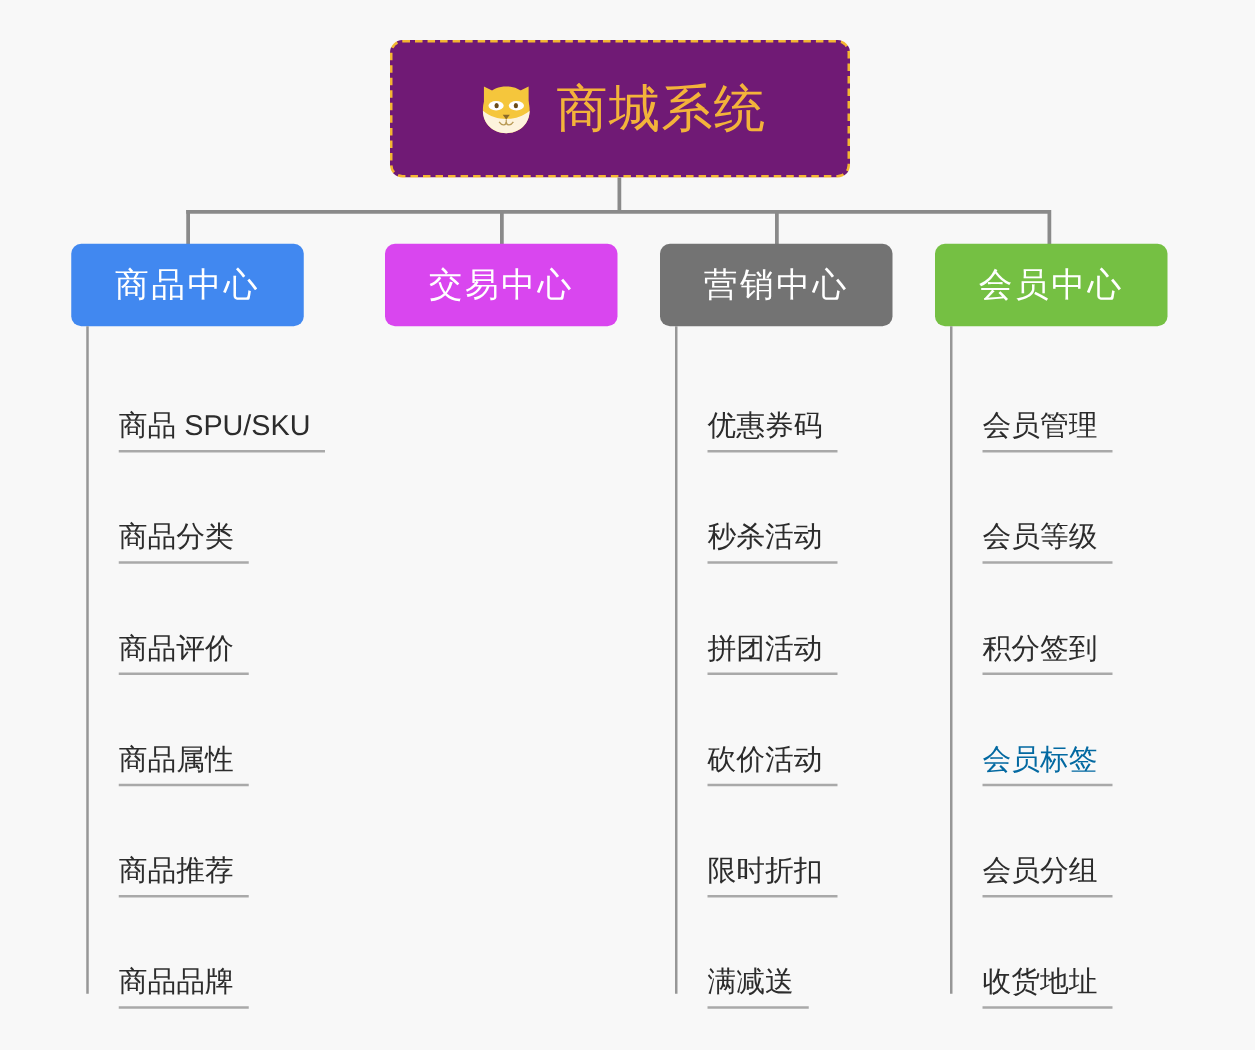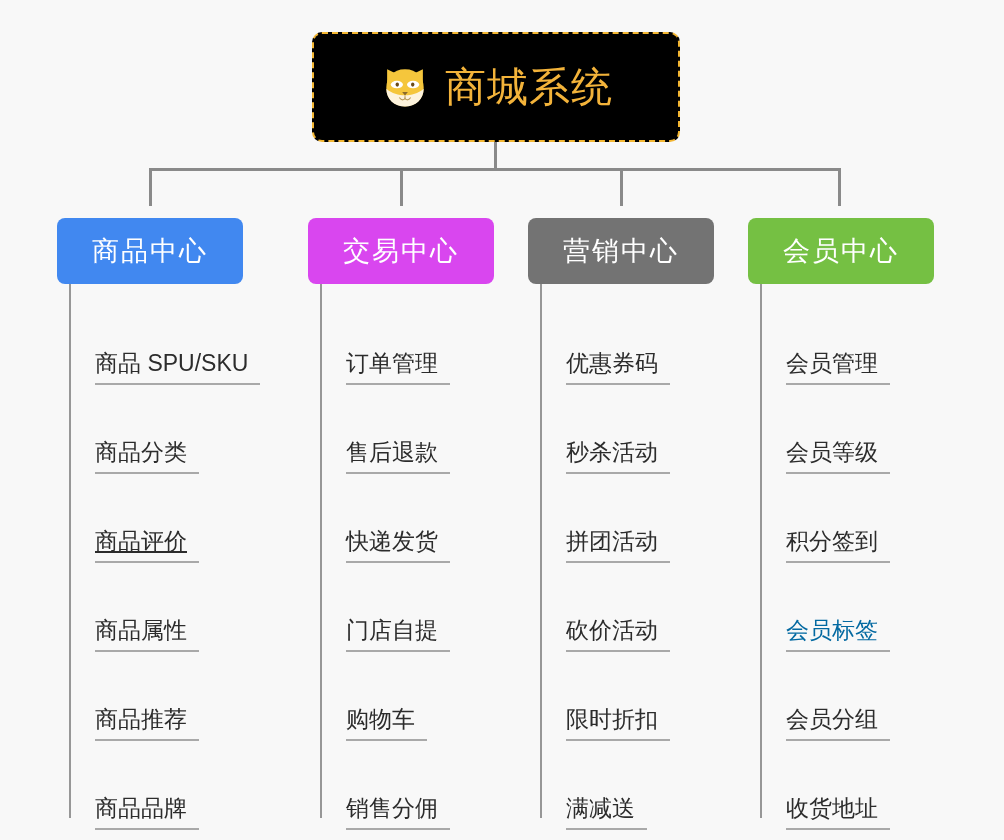--- a/index.html
+++ b/index.html
@@ -72,21 +72,21 @@
   }
   .conn-drop {            
     top: 168px;
     width: 3px;
     height: 38px;
   }
 
   
   .column {
     position: absolute;
-    top: 218px;
+    top: 195px;
     width: 186px;
   }
   .col-header {
     width: 186px;
     height: 66px;
     box-sizing: border-box;
     border-radius: 8px;
     display: flex;
     align-items: center;
     justify-content: center;
@@ -137,21 +137,21 @@
   .drop-1 { left: 149px; }
   .drop-2 { left: 400px; }
   .drop-3 { left: 620px; }
   .drop-4 { left: 838px; }
 </style>
 </head>
 <body style="background: rgb(248, 248, 248);">
 
 <div id="mindmap">
 
-  <div class="root-node" style="border-color: rgb(243, 182, 50); background: #000000; justify-content: center;">
+  <div class="root-node" style="border-color: rgb(243, 182, 50); background: #701a75; justify-content: center;">
     <span class="root-emoji">
       <svg viewBox="0 0 64 64" xmlns="http://www.w3.org/2000/svg">
 
         <path d="M10 10 L10 30 L24 17 Z" fill="#f5c63c"></path>
         <path d="M54 10 L54 30 L40 17 Z" fill="#f5c63c"></path>
 
         <path d="M32 10 C47 10 55 20 55 33 C55 47 45 56 32 56 C19 56 9 47 9 33 C9 20 17 10 32 10 Z" fill="#f5c63c"></path>
 
         <path d="M32 56 C19 56 9 47 9 34 C16 40 24 42 32 42 C40 42 48 40 55 34 C55 47 45 56 32 56 Z" fill="#fdf3dd"></path>
 
@@ -182,57 +182,36 @@
     <div class="col-header" style="background: rgb(65, 136, 240);">商品中心</div>
     <div class="col-body">
       <div class="col-spine" style="background: rgb(151, 151, 151); height: 534px;"></div>
       <div class="leaf">
           <span class="leaf-label" style="border-bottom-color: rgb(169, 169, 169); color: rgb(44, 44, 44);">商品 SPU/SKU</span>
         </div>
       <div class="leaf">
           <span class="leaf-label" style="border-bottom-color: rgb(169, 169, 169); color: rgb(44, 44, 44);">商品分类</span>
         </div>
       <div class="leaf">
-          <span class="leaf-label" style="border-bottom-color: rgb(169, 169, 169); color: rgb(44, 44, 44); text-decoration: underline;">商品评价</span>
+          <span class="leaf-label" style="border-bottom-color: rgb(169, 169, 169); color: rgb(44, 44, 44);">商品评价</span>
         </div>
       <div class="leaf">
           <span class="leaf-label" style="border-bottom-color: rgb(169, 169, 169); color: rgb(44, 44, 44);">商品属性</span>
         </div>
       <div class="leaf">
           <span class="leaf-label" style="border-bottom-color: rgb(169, 169, 169); color: rgb(44, 44, 44);">商品推荐</span>
         </div>
       <div class="leaf">
           <span class="leaf-label" style="border-bottom-color: rgb(169, 169, 169); color: rgb(44, 44, 44);">商品品牌</span>
         </div>
     </div>
   </div>
 
   <div class="column col-2">
     <div class="col-header" style="background: #d946ef;">交易中心</div>
-    <div class="col-body">
-      <div class="col-spine" style="background: rgb(151, 151, 151); height: 534px;"></div>
-      <div class="leaf">
-          <span class="leaf-label" style="border-bottom-color: rgb(169, 169, 169); color: rgb(44, 44, 44);">订单管理</span>
-        </div>
-      <div class="leaf">
-          <span class="leaf-label" style="border-bottom-color: rgb(169, 169, 169); color: rgb(44, 44, 44);">售后退款</span>
-        </div>
-      <div class="leaf">
-          <span class="leaf-label" style="border-bottom-color: rgb(169, 169, 169); color: rgb(44, 44, 44);">快递发货</span>
-        </div>
-      <div class="leaf">
-          <span class="leaf-label" style="border-bottom-color: rgb(169, 169, 169); color: rgb(44, 44, 44);">门店自提</span>
-        </div>
-      <div class="leaf">
-          <span class="leaf-label" style="border-bottom-color: rgb(169, 169, 169); color: rgb(44, 44, 44);">购物车</span>
-        </div>
-      <div class="leaf">
-          <span class="leaf-label" style="border-bottom-color: rgb(169, 169, 169); color: rgb(44, 44, 44);">销售分佣</span>
-        </div>
-    </div>
   </div>
 
   <div class="column col-3">
     <div class="col-header" style="background: #737373;">营销中心</div>
     <div class="col-body">
       <div class="col-spine" style="background: rgb(151, 151, 151); height: 534px;"></div>
       <div class="leaf">
           <span class="leaf-label" style="border-bottom-color: rgb(169, 169, 169); color: rgb(44, 44, 44);">优惠券码</span>
         </div>
       <div class="leaf">

